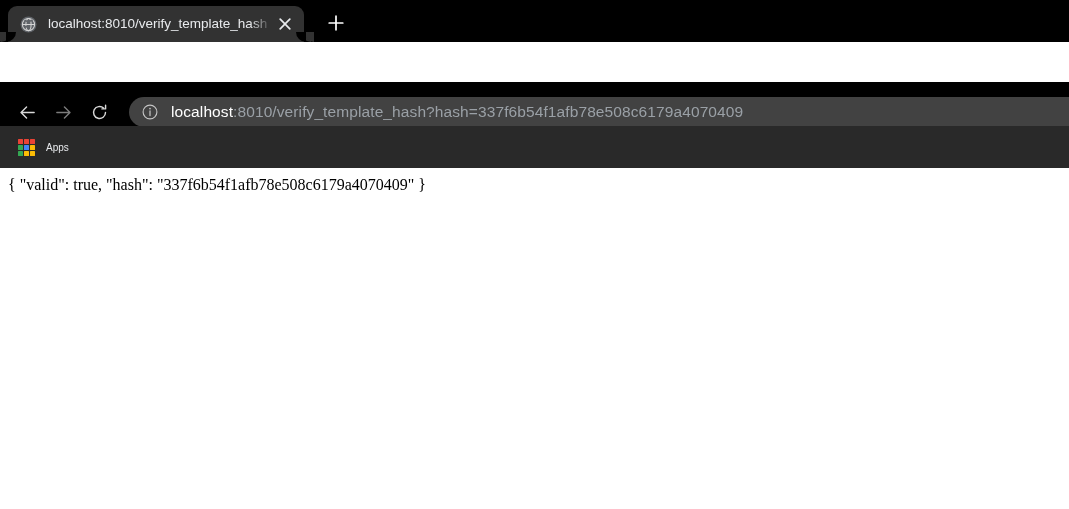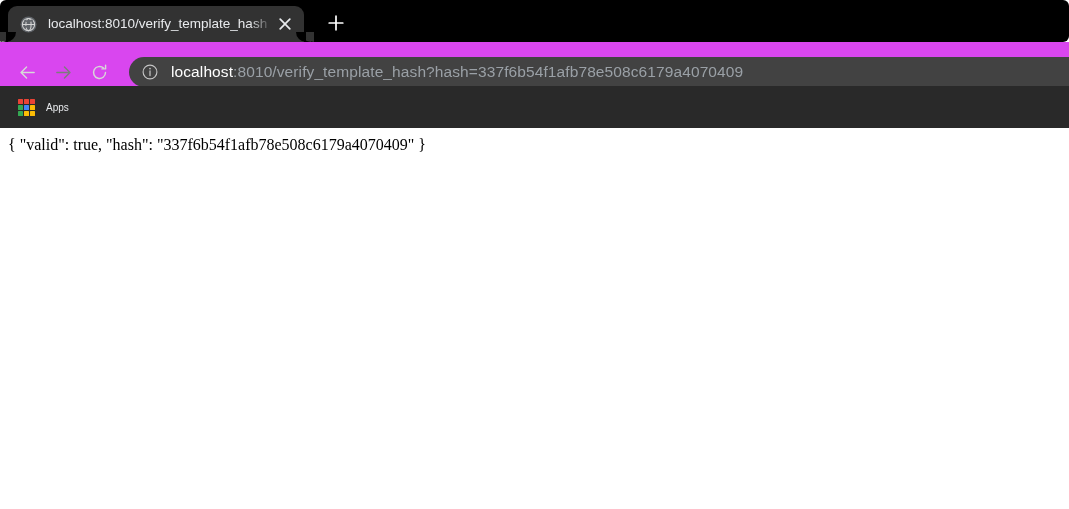--- a/index.html
+++ b/index.html
@@ -24,21 +24,20 @@
     flex-direction: column;
     background: #ffffff;
   }
 
   
   .tabstrip {
     height: 42px;
     background: #000000;
     position: relative;
     flex: 0 0 42px;
-    border-radius: 6px;
   }
 
   .tab {
     position: absolute;
     left: 8px;
     top: 6px;
     width: 296px;
     height: 36px;
     background: #323232;
     border-radius: 9px 9px 0 0;
@@ -121,25 +120,26 @@
     color: #ffffff;
     cursor: pointer;
     z-index: 4;
   }
   .new-tab svg { display: block; }
 
   
   .toolbar {
     height: 44px;
     flex: 0 0 44px;
-    background: #d946ef;
+    background: #000000;
     display: flex;
     align-items: center;
     padding: 16px 0 0 10px;
     box-sizing: border-box;
+    margin-top: 40px;
   }
 
   .nav-btn {
     width: 34px;
     height: 34px;
     flex: 0 0 34px;
     display: flex;
     align-items: center;
     justify-content: center;
     border-radius: 50%;

